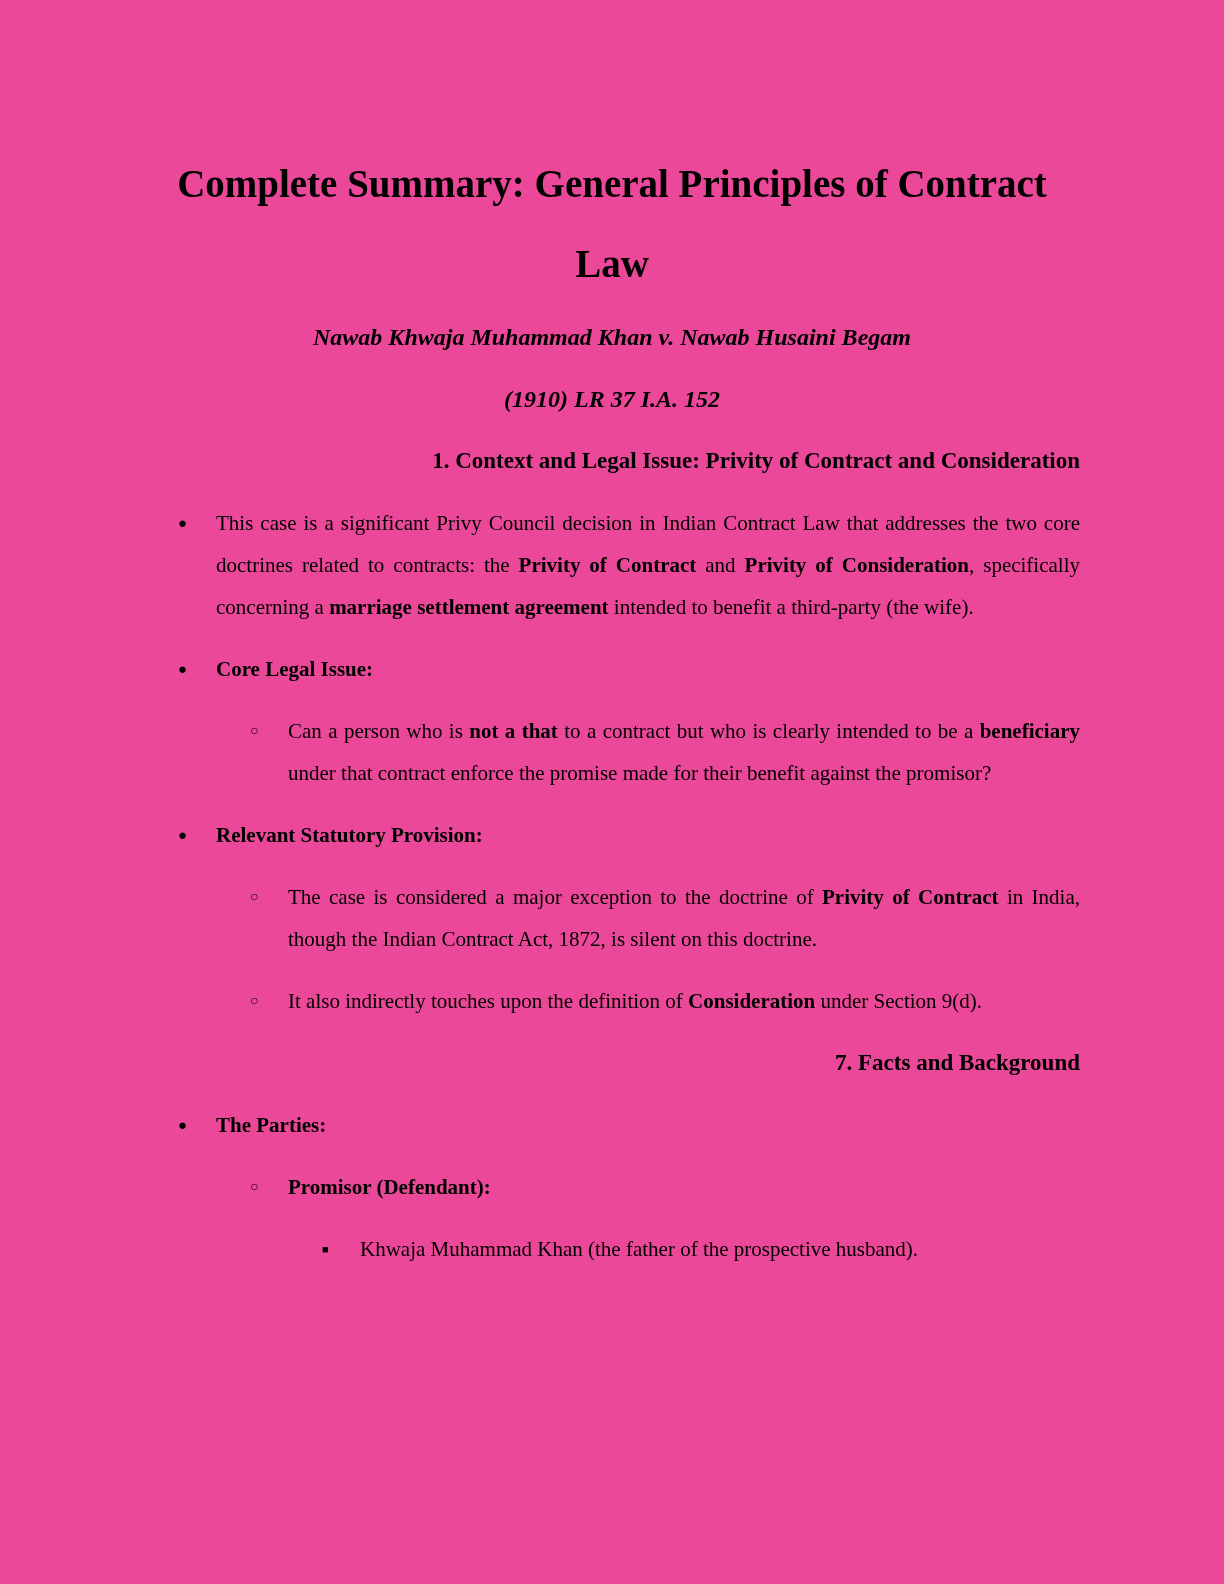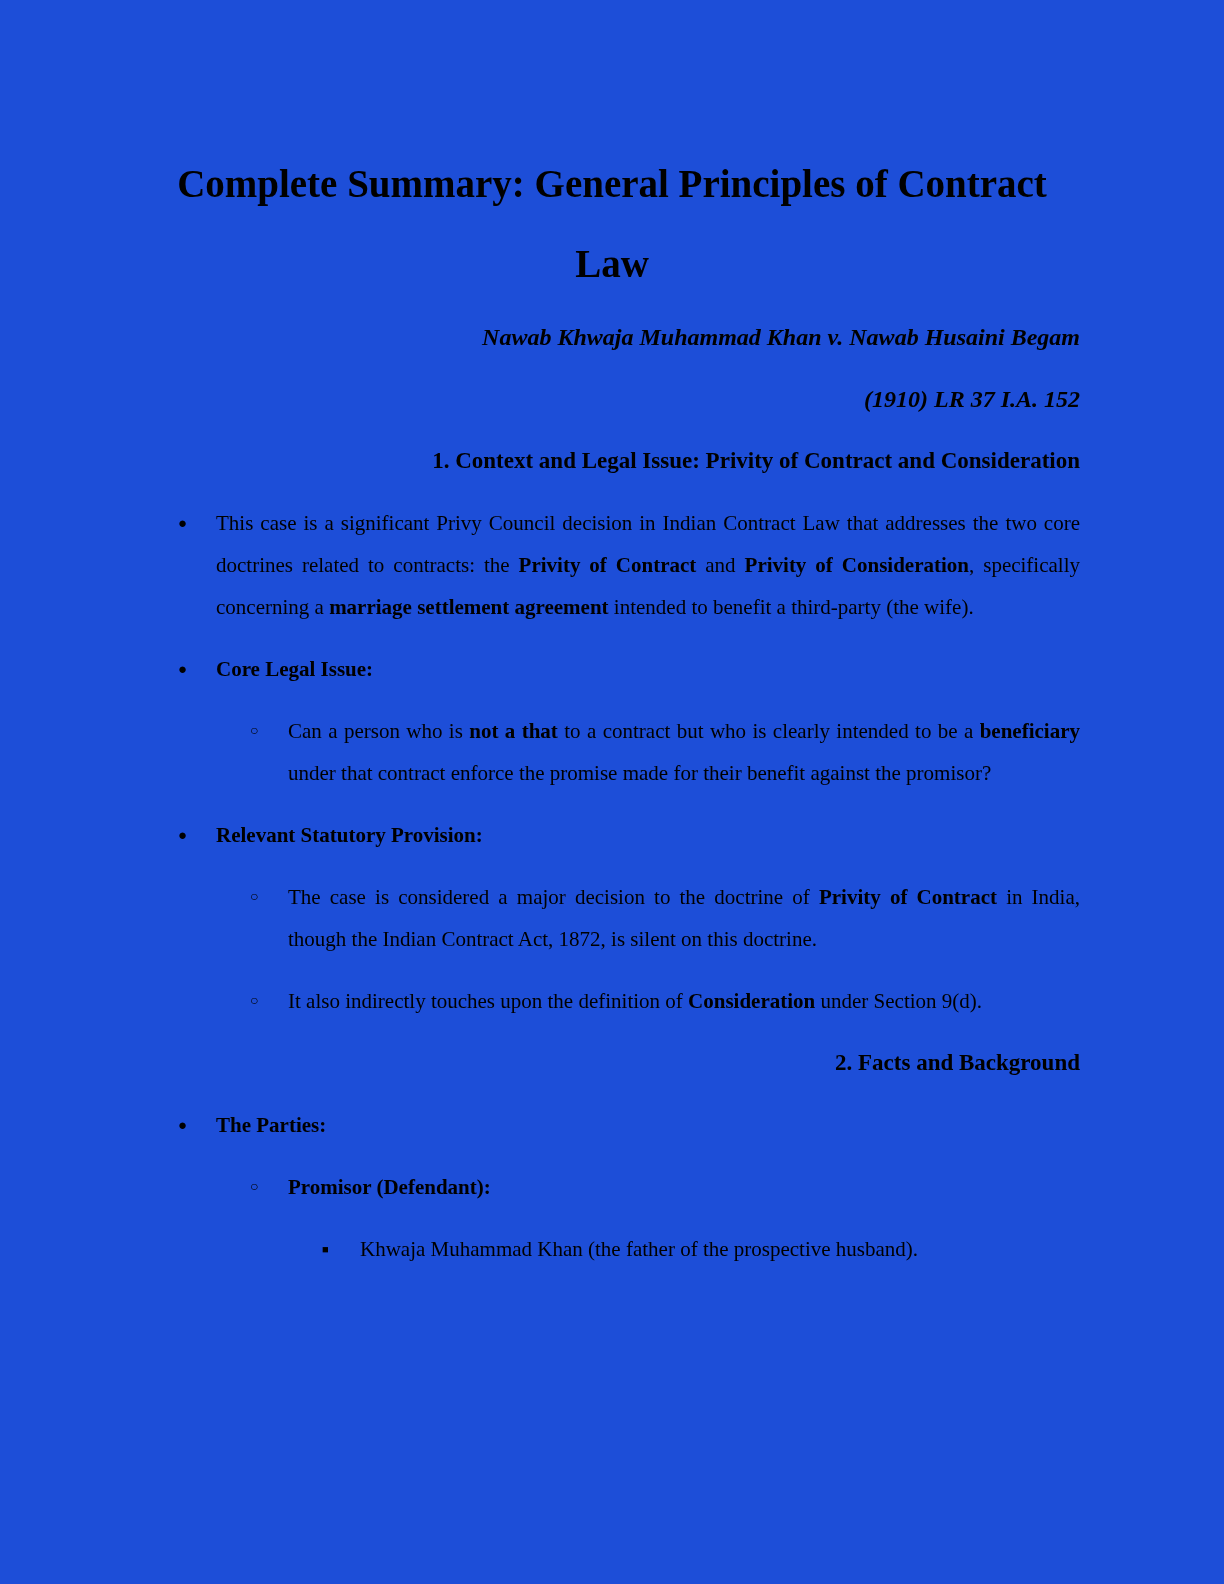--- a/index.html
+++ b/index.html
@@ -5,41 +5,41 @@
   html, body {
     margin: 0;
     padding: 0;
     background: #ffffff;
   }
   .page {
     position: relative;
     width: 1224px;
     height: 1584px;
     box-sizing: border-box;
-    background: #1d4ed8;
+    background: #ec4899;
     color: #000000;
     padding: 144px 144px 0 144px;
     font-family: "Liberation Serif", "DejaVu Serif", serif;
     overflow: hidden;
   }
   .doc-title {
     margin: 0 0 12px 0;
     font-size: 39px;
     font-weight: bold;
     line-height: 80px;
     text-align: center;
   }
   .title-line { display: block; }
   .subtitle {
     margin: 0 0 20px 0;
     font-size: 24px;
     font-weight: bold;
     font-style: italic;
     line-height: 42px;
-    text-align: right;
+    text-align: center;
   }
   .heading {
     margin: 0 0 20px 0;
     font-size: 23px;
     font-weight: bold;
     line-height: 42px;
     text-align: right;
   }
   .li {
     position: relative;
@@ -77,20 +77,20 @@
   <p class="subtitle">Nawab Khwaja Muhammad Khan v. Nawab Husaini Begam</p>
 
   <p class="subtitle">(1910) LR 37 I.A. 152</p>
 
   <div>
       <div class="heading">1. Context and Legal Issue: Privity of Contract and Consideration</div>
       <div class="li level1 justify"><span class="marker disc">●</span><span><span>This case is a significant Privy Council decision in Indian Contract Law that addresses the two core doctrines related to contracts: the </span><b>Privity of Contract</b><span> and </span><b>Privity of Consideration</b><span>, specifically concerning a </span><b>marriage settlement agreement</b><span> intended to benefit a third-party (the wife).</span></span></div>
       <div class="li level1"><span class="marker disc">●</span><span><b>Core Legal Issue:</b></span></div>
       <div class="li level2 justify"><span class="marker circle">○</span><span><span>Can a person who is </span><b>not a that</b><span> to a contract but who is clearly intended to be a </span><b>beneficiary</b><span> under that contract enforce the promise made for their benefit against the promisor?</span></span></div>
       <div class="li level1"><span class="marker disc">●</span><span><b>Relevant Statutory Provision:</b></span></div>
-      <div class="li level2 justify"><span class="marker circle">○</span><span><span>The case is considered a major decision to the doctrine of </span><b>Privity of Contract</b><span> in India, though the Indian Contract Act, 1872, is silent on this doctrine.</span></span></div>
+      <div class="li level2 justify"><span class="marker circle">○</span><span><span>The case is considered a major exception to the doctrine of </span><b>Privity of Contract</b><span> in India, though the Indian Contract Act, 1872, is silent on this doctrine.</span></span></div>
       <div class="li level2 justify"><span class="marker circle">○</span><span><span>It also indirectly touches upon the definition of </span><b>Consideration</b><span> under Section 9(d).</span></span></div>
-      <div class="heading">2. Facts and Background</div>
+      <div class="heading">7. Facts and Background</div>
       <div class="li level1"><span class="marker disc">●</span><span><b>The Parties:</b></span></div>
       <div class="li level2"><span class="marker circle">○</span><span><b>Promisor (Defendant):</b></span></div>
       <div class="li level3"><span class="marker square">■</span><span><span>Khwaja Muhammad Khan (the father of the prospective husband).</span></span></div>
     </div>
 </div>
 
 </body></html>

